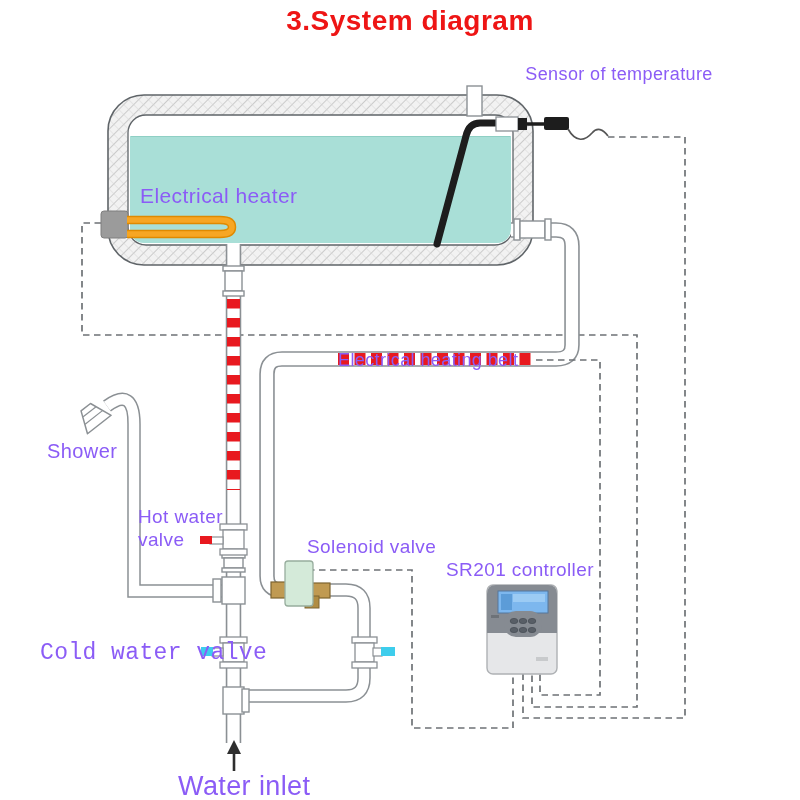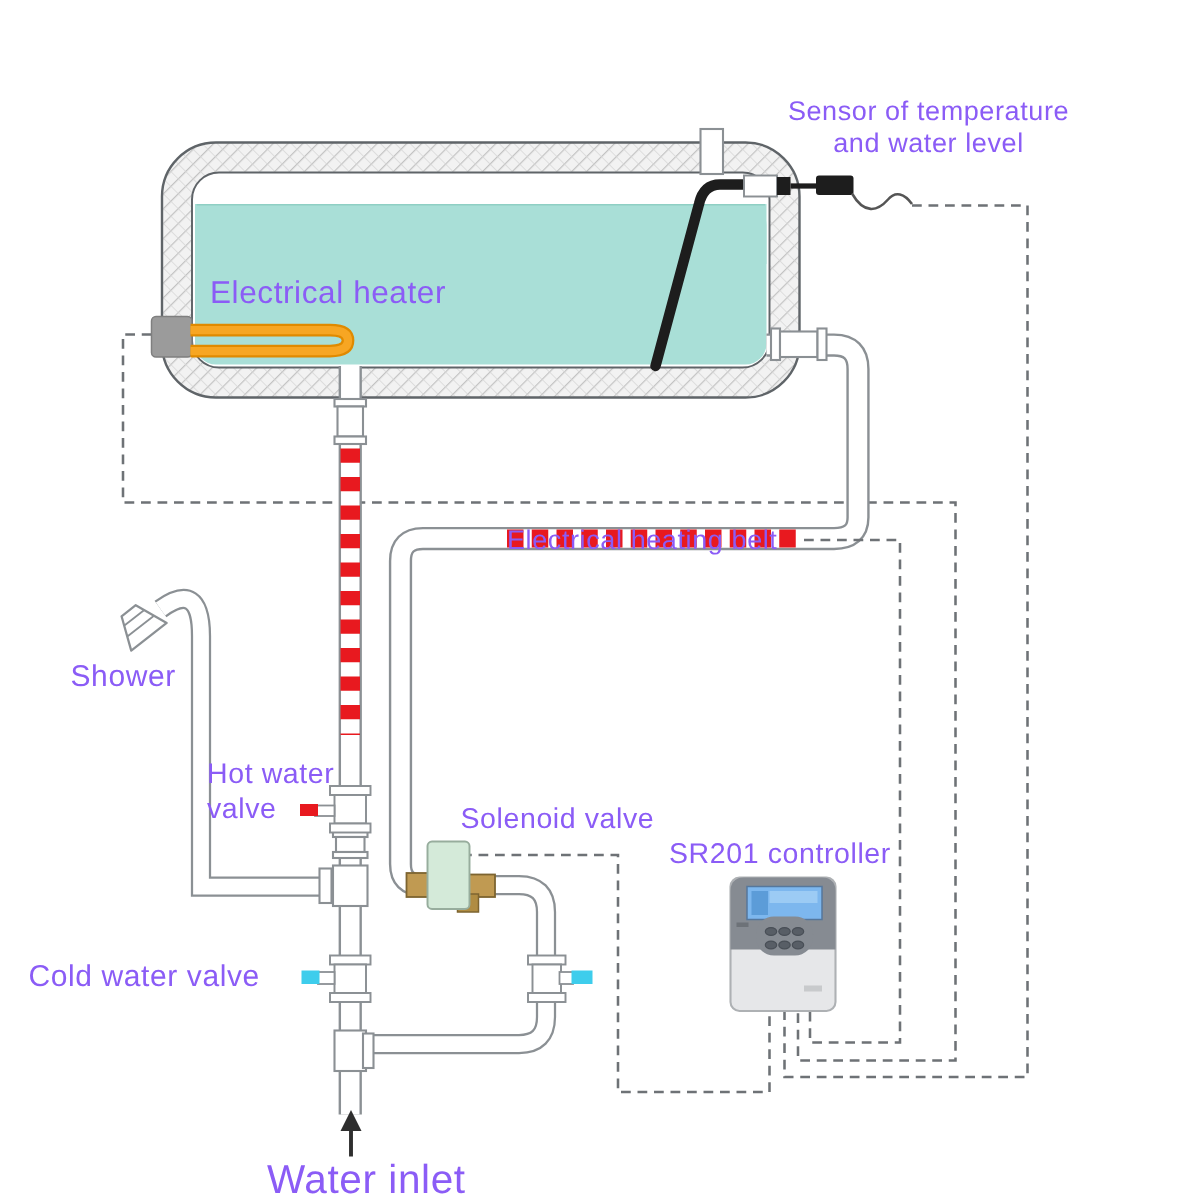--- a/index.html
+++ b/index.html
@@ -9,21 +9,21 @@
   .lbl{position:absolute;color:#8b5cf6;white-space:nowrap;letter-spacing:.4px;}
   #title{left:110px;top:5px;width:600px;text-align:center;font-size:28px;font-weight:bold;color:#ee1515;letter-spacing:.5px;}
   #lbl-tank{left:205px;top:146px;font-size:21px;}
   #lbl-heater{left:140px;top:184px;font-size:21px;}
   #lbl-sensor{left:505px;top:64px;width:228px;text-align:center;font-size:18px;line-height:21px;}
   #lbl-belt{left:338px;top:350px;font-size:18px;}
   #lbl-shower{left:47px;top:440px;font-size:20px;}
   #lbl-hotvalve{left:138px;top:505px;width:94px;text-align:left;font-size:19px;line-height:23px;}
   #lbl-solenoid{left:307px;top:536px;font-size:19px;}
   #lbl-controller{left:446px;top:559px;font-size:19px;}
-  #lbl-coldvalve{left:19px;top:640px;font-size:20px;}
+  #lbl-coldvalve{left:40px;top:640px;font-size:23px;font-family:Liberation Mono, monospace;}
   #lbl-inlet{left:178px;top:771px;font-size:27px;}
 </style>
 </head>
 <body>
 
 <div id="canvas">
 
 <svg id="diagram-svg" width="800" height="800" viewBox="0 0 800 800">
   <defs>
     <pattern id="hatch" width="7" height="7" patternUnits="userSpaceOnUse" patternTransform="rotate(45)">
@@ -162,24 +162,24 @@
     </g>
     <rect x="536" y="657" width="12" height="4" fill="#c8cacc"></rect>
   </g>
 
   <g>
     <line x1="234" y1="771" x2="234" y2="753" stroke="#2e2e2e" stroke-width="2.6"></line>
     <polygon points="227,754 241,754 234,740" fill="#2e2e2e"></polygon>
   </g>
 </svg>
 
+<div id="title" class="lbl">3.System diagram</div>
 <div id="lbl-heater" class="lbl">Electrical heater</div>
 <div id="lbl-sensor" class="lbl">
   <div>Sensor of temperature</div>
-  <div>and water level</div>
 </div>
 <div id="lbl-belt" class="lbl">Electrical heating belt</div>
 <div id="lbl-shower" class="lbl">Shower</div>
 <div id="lbl-hotvalve" class="lbl">
   <div>Hot water</div>
   <div>valve</div>
 </div>
 <div id="lbl-solenoid" class="lbl">Solenoid valve</div>
 <div id="lbl-controller" class="lbl">SR201 controller</div>
 <div id="lbl-coldvalve" class="lbl">Cold water valve</div>

